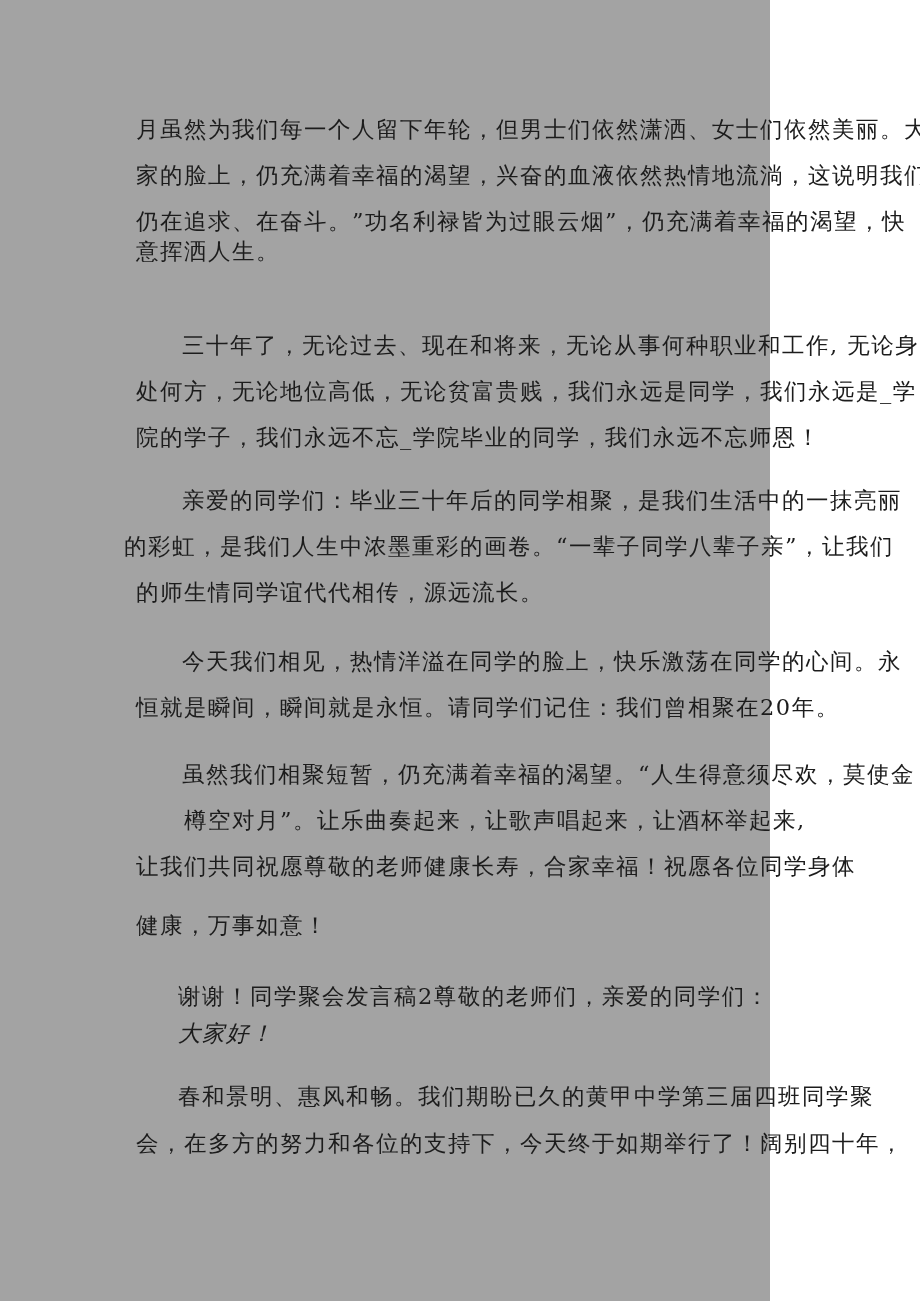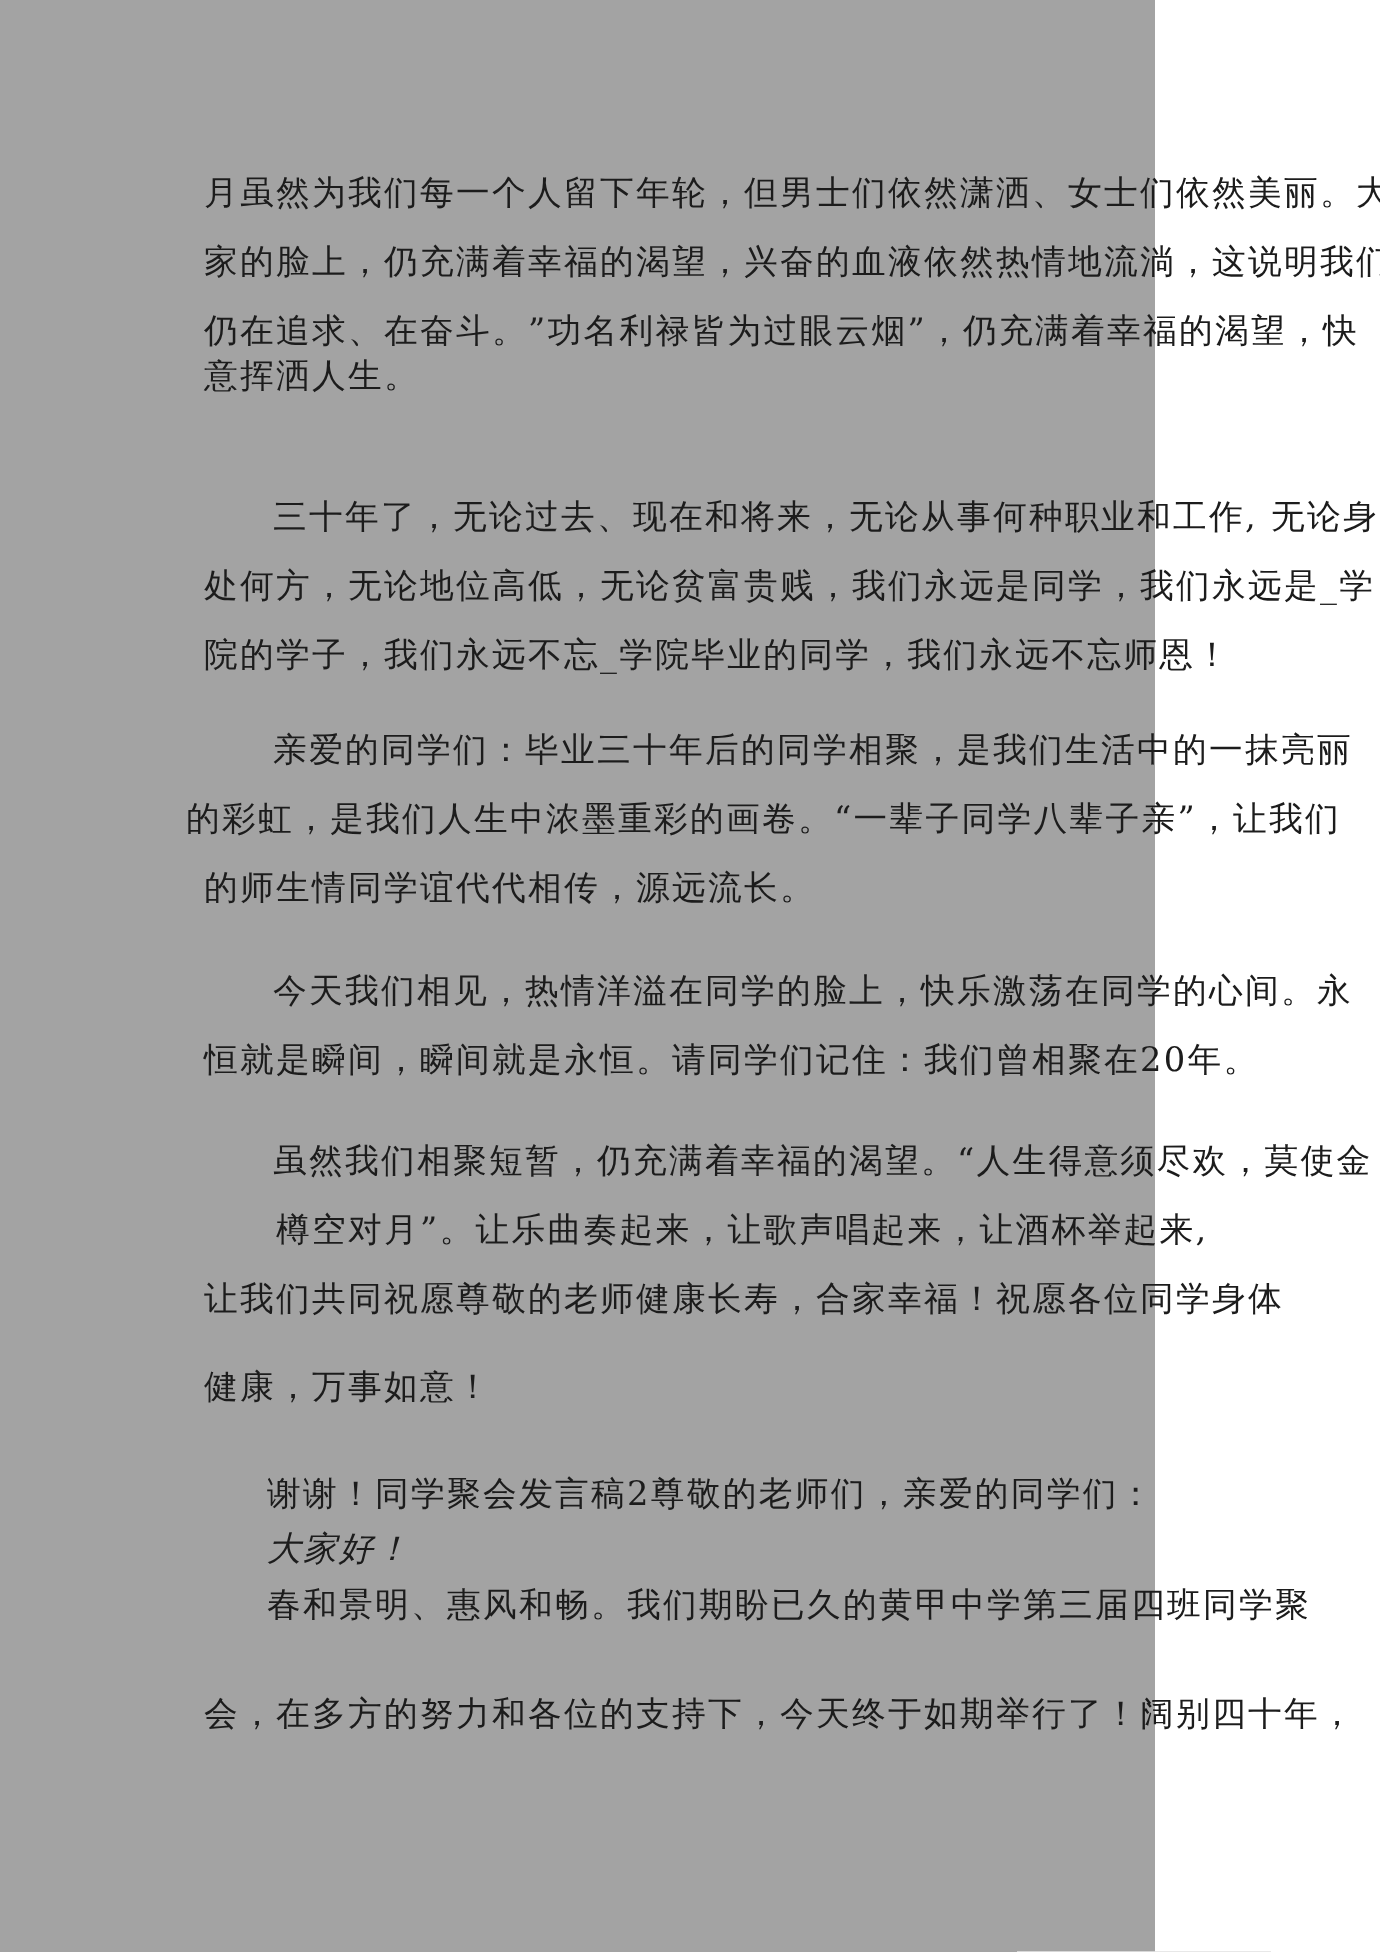--- a/index.html
+++ b/index.html
@@ -64,17 +64,17 @@
         <div class="line" style="top: 852px; left: 136px;">让我们共同祝愿尊敬的老师健康长寿，合家幸福！祝愿各位同学身体</div>
         <div class="line" style="top: 899px; left: 136px; margin-top: 12px;">健康，万事如意！</div>
       </div>
       <div>
         <div class="line" style="top: 959px; left: 178px; margin-top: 23px;">谢谢！同学聚会发言稿2尊敬的老师们，亲爱的同学们：</div>
       </div>
       <div>
         <div class="line" style="top: 1019px; left: 178px; font-style: italic;">大家好！</div>
       </div>
       <div>
-        <div class="line" style="top: 1056px; left: 178px;">春和景明、惠风和畅。我们期盼已久的黄甲中学第三届四班同学聚</div>
+        <div class="line" style="top: 1082px; left: 178px;">春和景明、惠风和畅。我们期盼已久的黄甲中学第三届四班同学聚</div>
         <div class="line" style="top: 1129px; left: 136px;">会，在多方的努力和各位的支持下，今天终于如期举行了！阔别四十年，</div>
       </div>
     </div>
 </div>
 
 </body></html>

